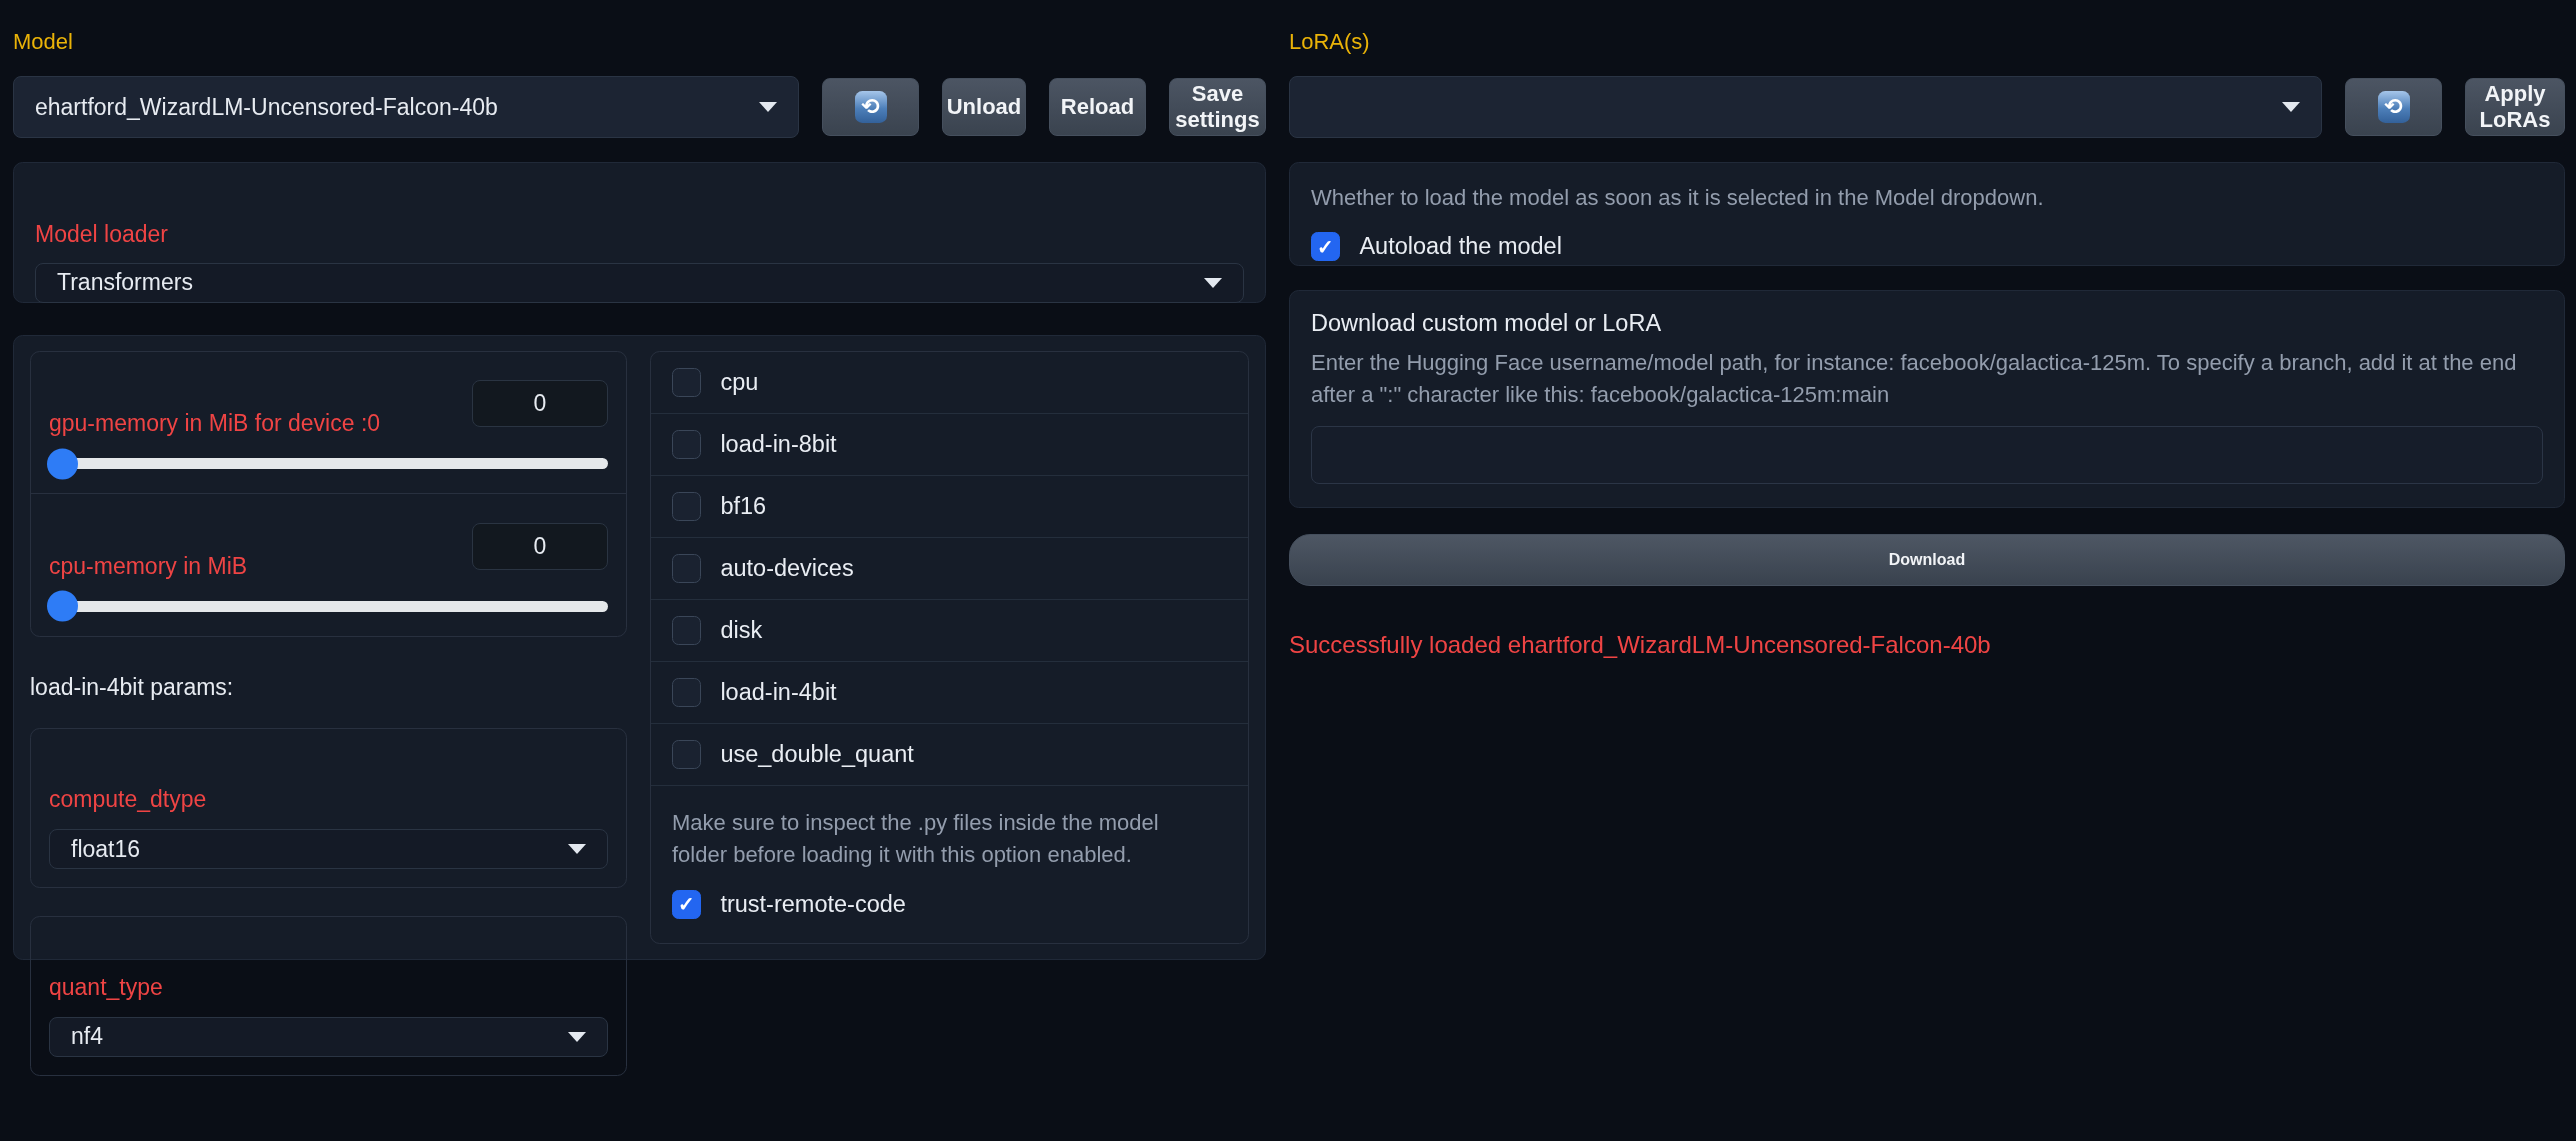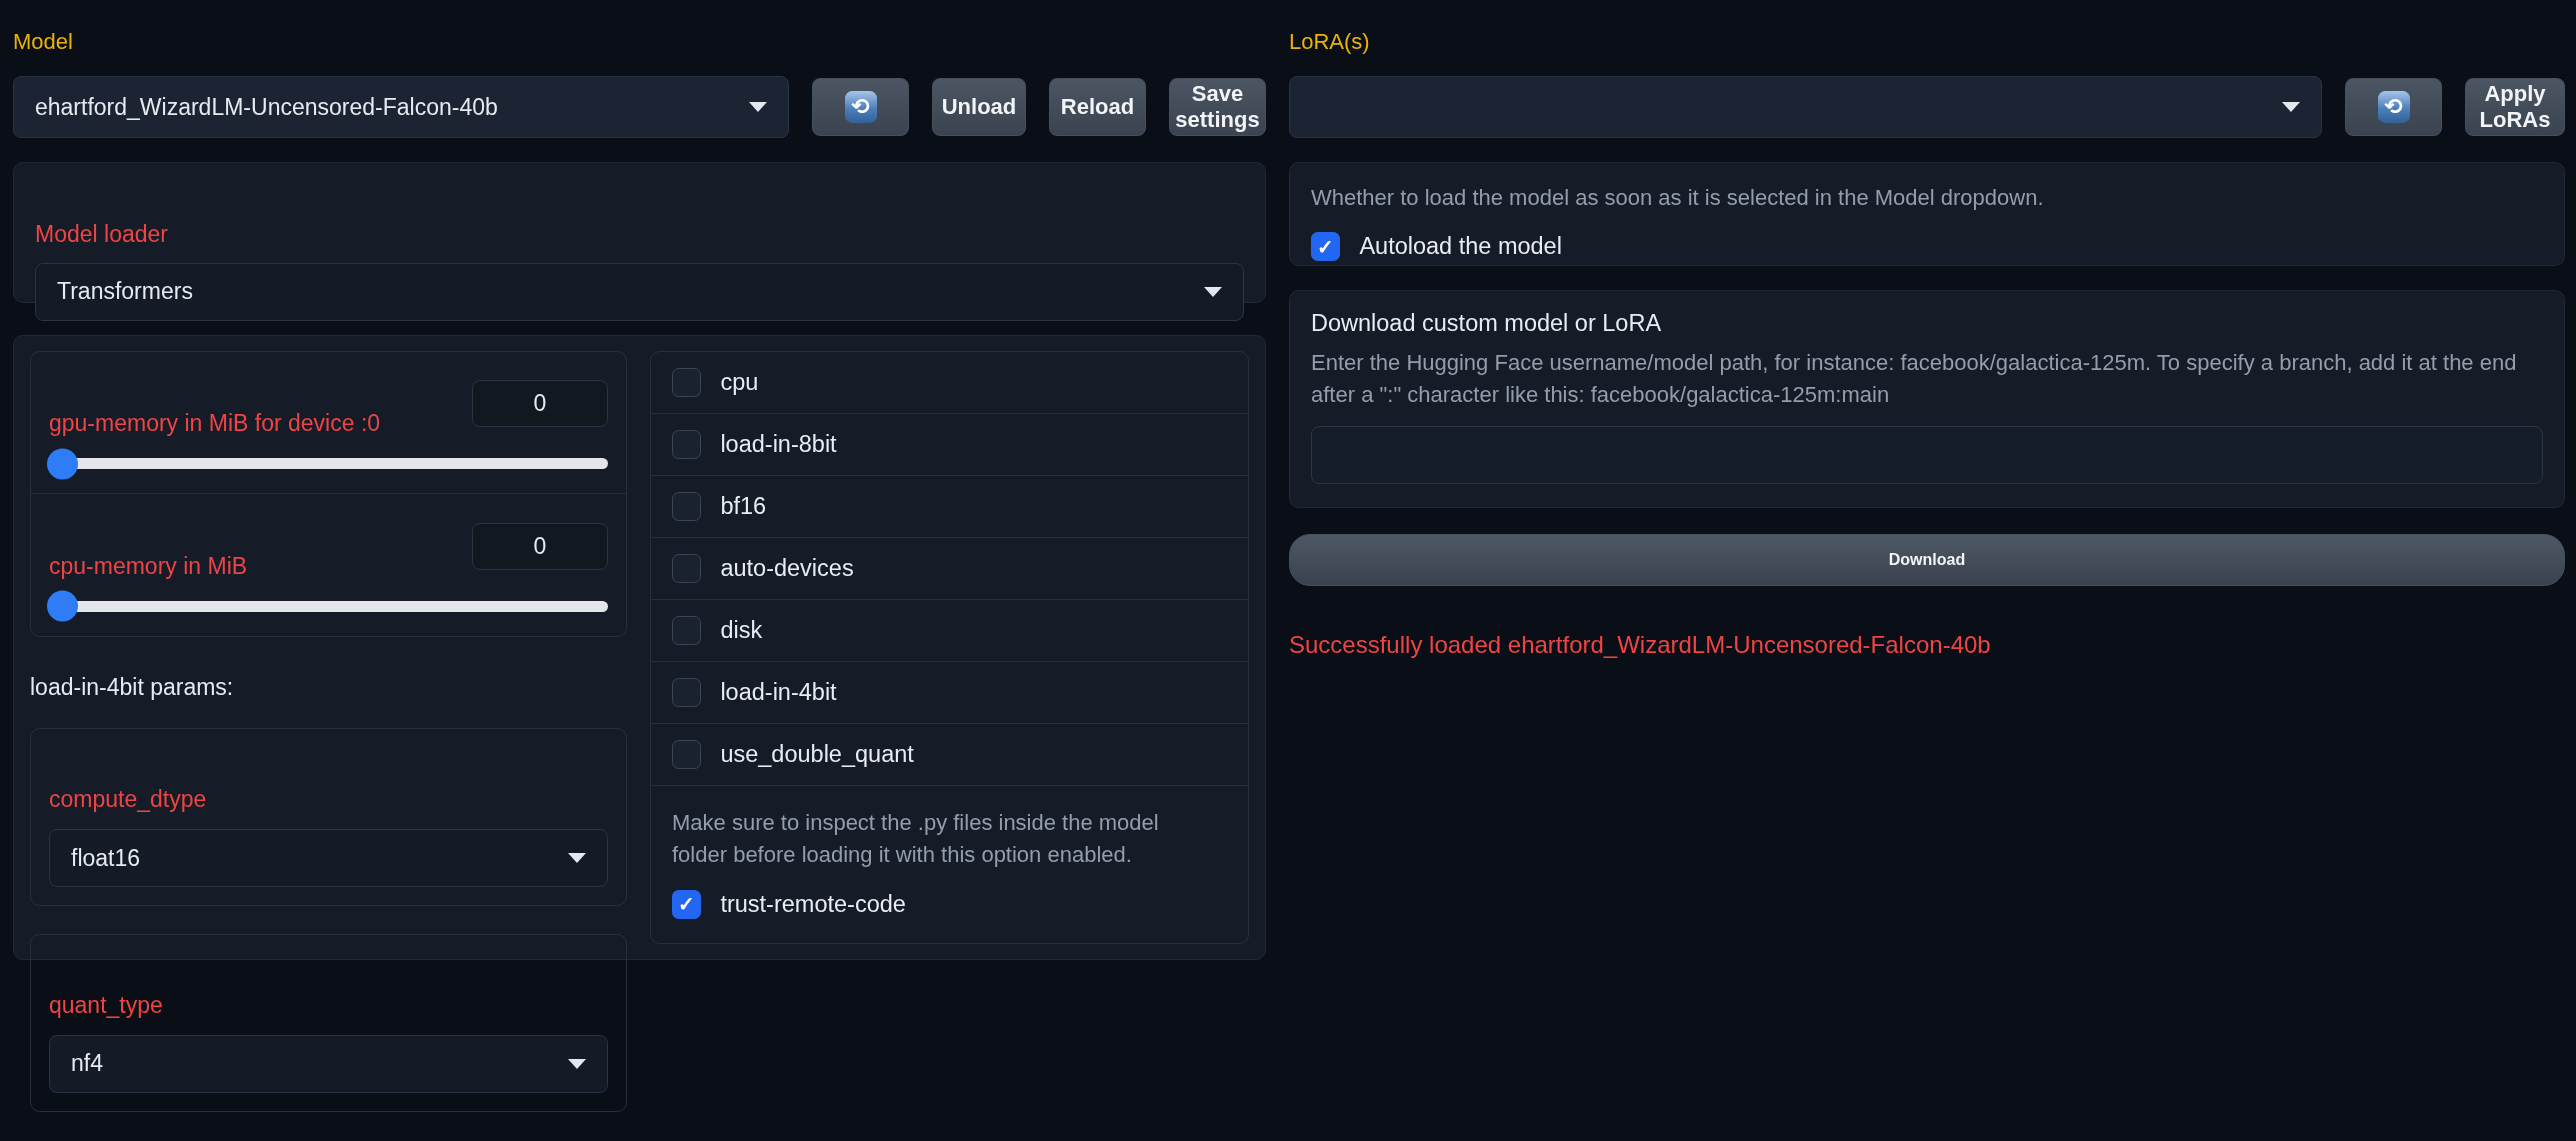--- a/index.html
+++ b/index.html
@@ -31,39 +31,39 @@
   }
 
   .btn {
     background:linear-gradient(180deg,#4c5563 0%,#3a434f 100%);
     border:0.8px solid #454f5d; border-radius:8px;
     color:#f2f4f7; font-weight:700; font-size:22px; line-height:1.18;
     display:flex; align-items:center; justify-content:center; text-align:center;
     height:58px; flex:0 0 auto; cursor:pointer; padding:0 3.2px;
   }
   .btn-icon { width:97px; }
-  .btn-sm   { width:94px; }
+  .btn-sm   { width:84px; }
   .btn-md   { width:97px; }
   .btn-wrap { width:97px; }
   .icon-tile {
     width:32px; height:32px; border-radius:7.3px;
     background:linear-gradient(180deg,#a6c6ea 0%,#4d7fb9 55%,#33619a 100%);
     display:flex; align-items:center; justify-content:center;
     font-family:"DejaVu Sans", sans-serif; font-size:22px; font-weight:700; color:#ffffff;
   }
 
   .panel {
     background:#151c28; border:0.8px solid #202938; border-radius:9.7px;
     margin-top:24px;
   }
   .panel-pad { padding:19.4px 21px; }
 
   .inner-label { font-size:23px; color:#ef4444;margin-top:39px; }
 
-  .panel .dropdown { background:#141a26; border-color:#2a3443; height:58px; margin-top:14.6px; flex:none; }
+  .panel .dropdown { background:#141a26; border-color:#2a3443; height:40px; margin-top:14.6px; flex:none; }
 
   .params { height:625px; padding:14.6px 16px; display:flex; gap:23px; margin-top:32px; }
   .params-colA { width:597px; flex:0 0 auto; }
   .params-colB { flex:1; }
 
   .box { border:0.8px solid #28303f; border-radius:9.7px; }
 
   .slider-row { padding:19.4px 18px 24px; }
   .slider-row + .slider-row { border-top:0.8px solid #28303f; }
   .slider-head { display:flex; align-items:center; }

